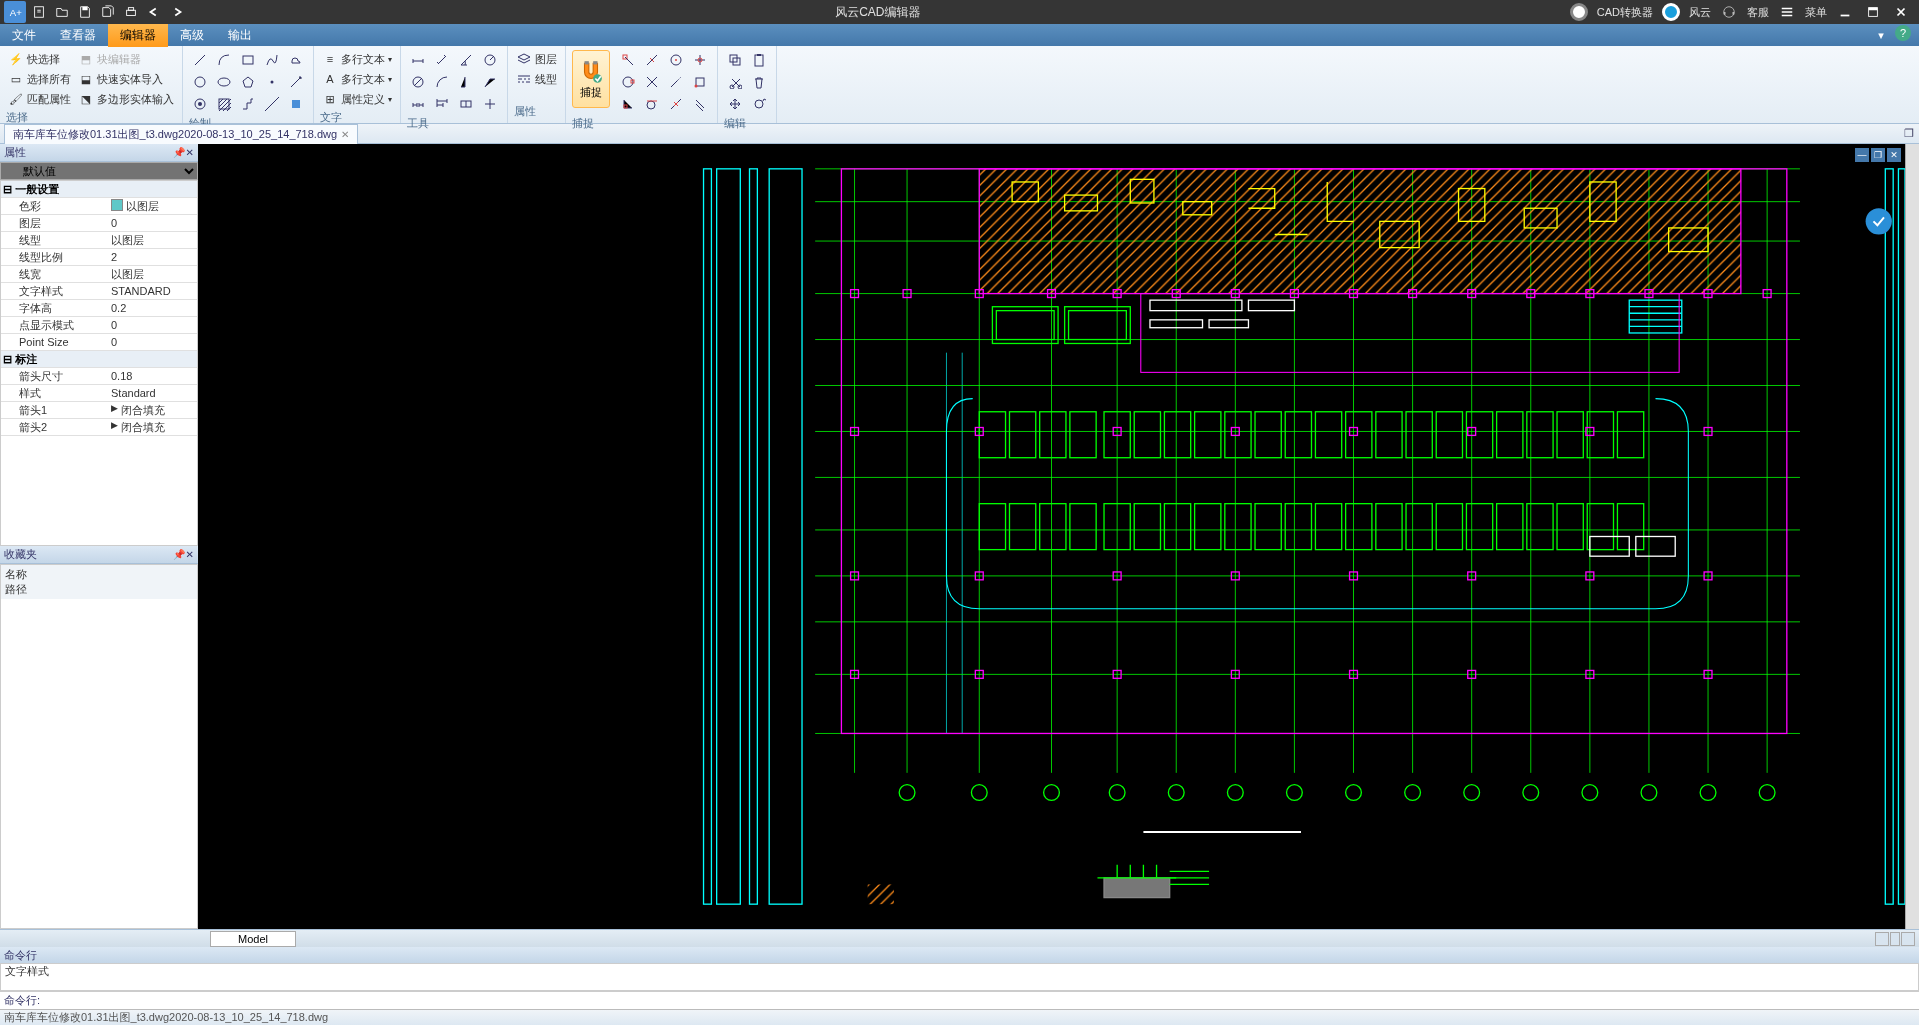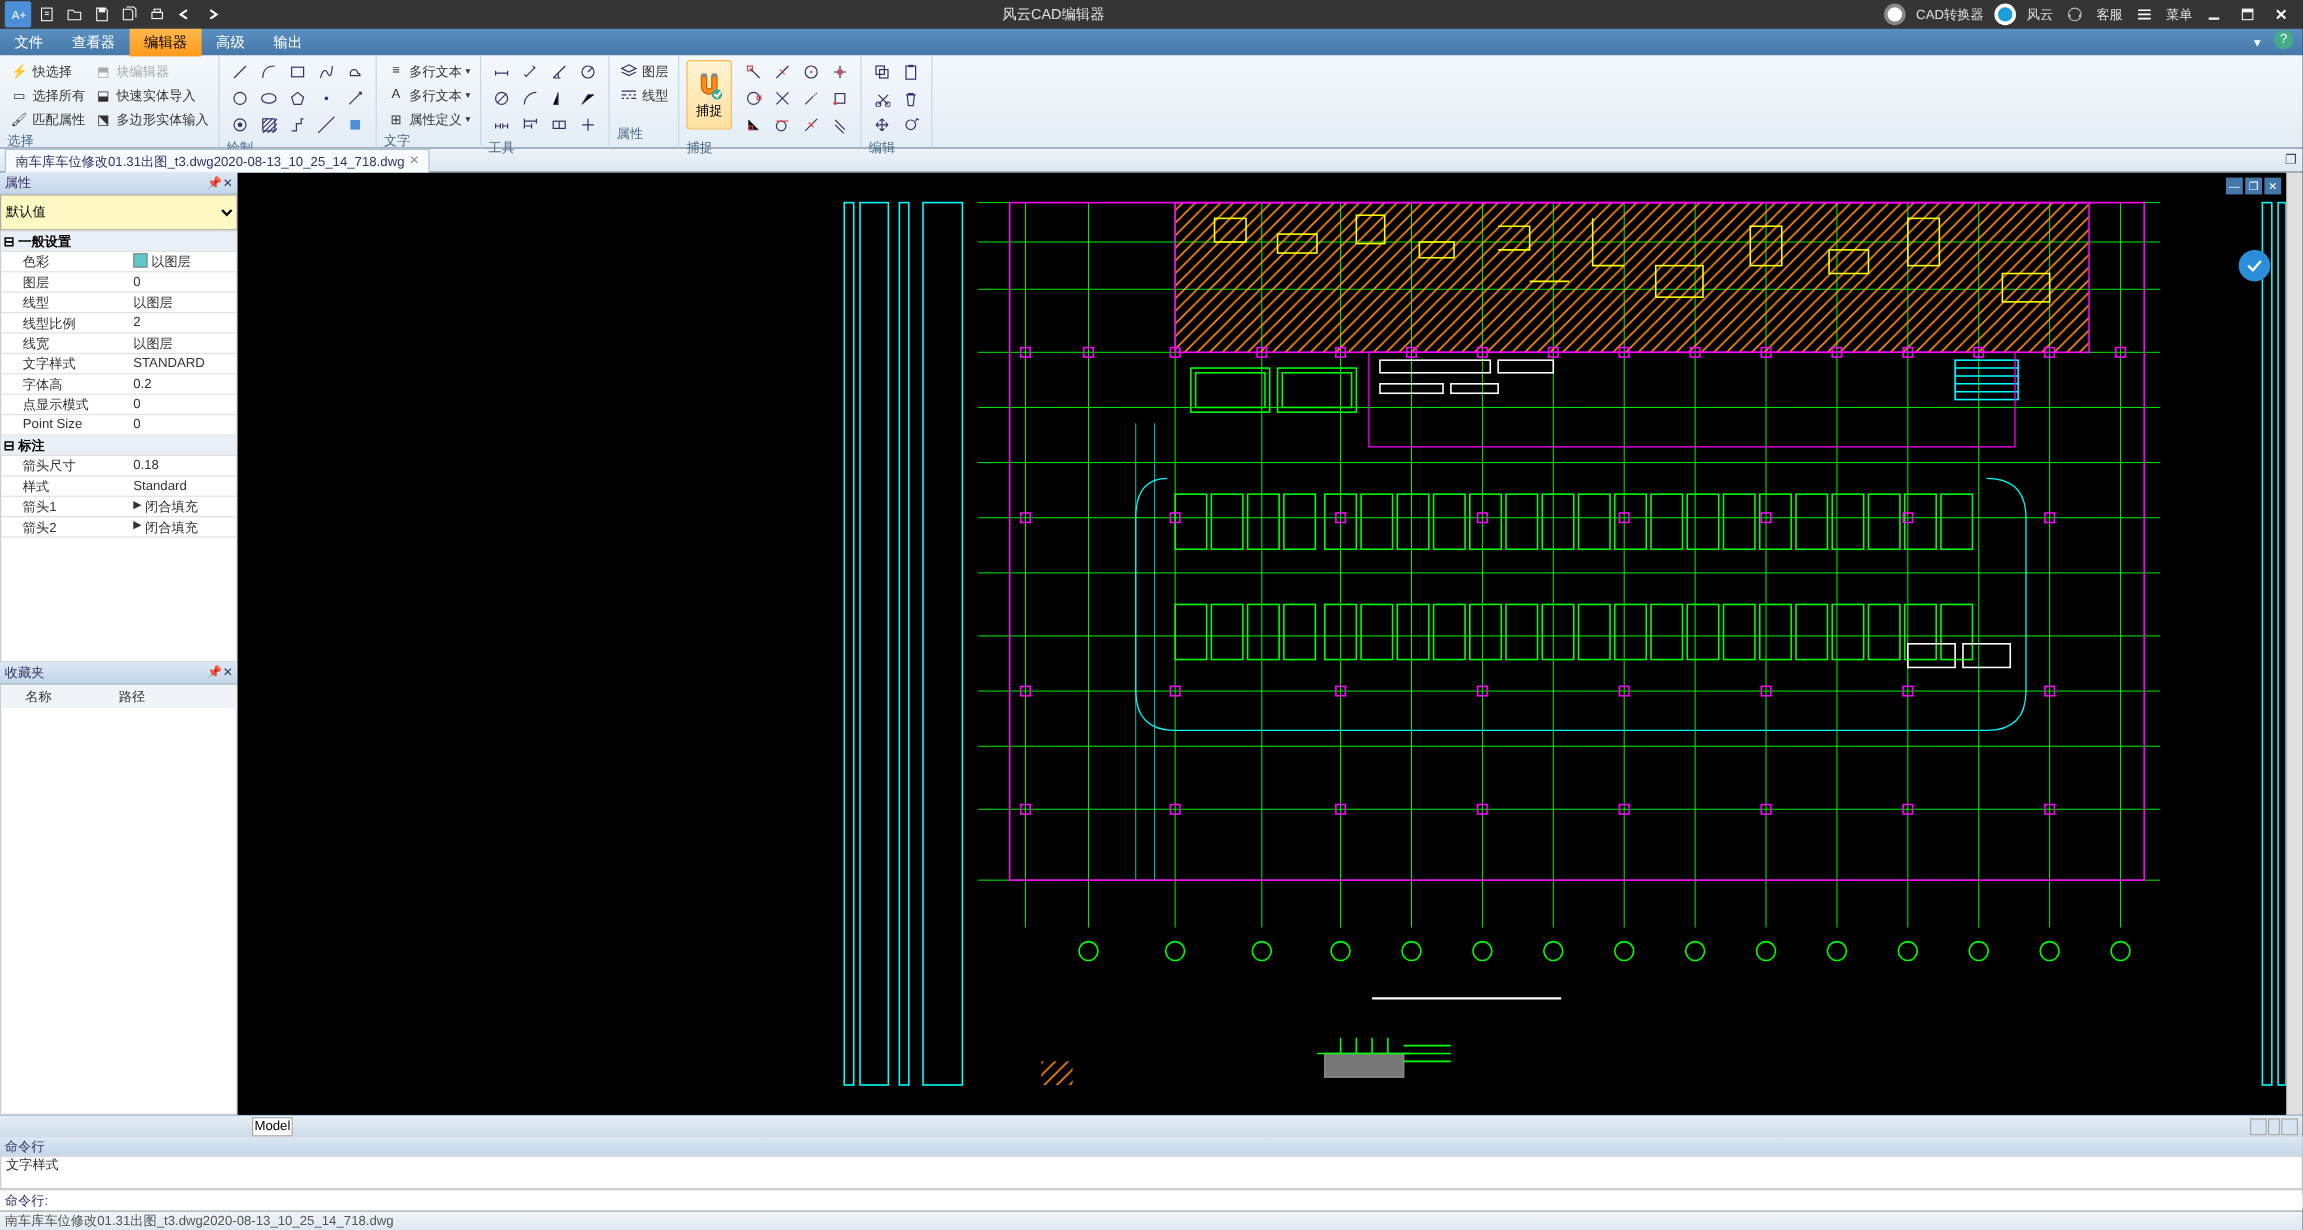--- a/index.html
+++ b/index.html
@@ -34,36 +34,36 @@
 .grid-icons.cols2{grid-template-columns:repeat(2,22px);}
 .gi{width:22px;height:20px;display:flex;align-items:center;justify-content:center;cursor:pointer;}
 .doc-tab-bar{height:20px;background:linear-gradient(#eef3f8,#dde8f2);display:flex;align-items:center;padding-left:4px;border-bottom:1px solid #a8c0d8;}
 .doc-tab{background:#f8fbfe;padding:2px 8px;border:1px solid #a8c0d8;border-bottom:none;font-size:11px;color:#336;cursor:pointer;display:flex;align-items:center;gap:4px;}
 .doc-tab .close{color:#888;font-size:10px;}
 .main-area{display:flex;height:calc(1025px - 24px - 22px - 78px - 20px - 44px - 18px - 18px - 16px);}
 .left-panels{width:198px;display:flex;flex-direction:column;background:#e8eff6;}
 .panel-header{height:18px;background:linear-gradient(#dce8f4,#c4d6e8);border-bottom:1px solid #a8c0d8;display:flex;align-items:center;padding:0 4px;color:#336;font-size:11px;}
 .panel-header .spacer{flex:1;}
 .panel-header .pin{font-size:10px;cursor:pointer;}
-.prop-select{width:100%;height:30px;background:#fef9c3;border:1px solid #aaa;font-size:11px;padding:0 0;}
+.prop-select{width:100%;height:18px;background:#737373;border:1px solid #aaa;font-size:11px;padding:0 18px;}
 .prop-grid{flex:1;overflow-y:auto;background:#fff;border:1px solid #ccc;}
 .prop-row{display:flex;height:17px;border-bottom:1px solid #e0e0e0;align-items:center;}
 .prop-row.section{background:#e8eff6;font-weight:bold;padding-left:2px;}
 .prop-row .key{width:106px;padding-left:18px;color:#333;}
 .prop-row .val{flex:1;padding-left:4px;color:#333;display:flex;align-items:flex-start;gap:3px;}
 .color-sw{width:12px;height:12px;background:#5fc8c8;border:1px solid #888;}
 .favorites{display:flex;flex-direction:column;}
-.fav-head{display:flex;padding:2px 20px;background:#f0f4f8;}
+.fav-head{display:flex;padding:2px 4px;background:#f0f4f8;flex-direction:column;}
 .fav-head .col{flex:1;color:#333;}
 .canvas-area{flex:1;position:relative;background:#000;}
 .canvas-svg{width:100%;height:100%;}
 .mini-controls{position:absolute;top:4px;right:4px;display:flex;gap:2px;}
 .mini-controls .mc{width:14px;height:14px;background:#4478aa;color:#fff;font-size:9px;display:flex;align-items:center;justify-content:center;cursor:pointer;}
 .bottombar1{height:18px;background:linear-gradient(#e4edf5,#d0dde8);display:flex;align-items:center;border-top:1px solid #a8c0d8;}
-.bottombar1 .model-tab{background:#fff;padding:1px 1px;margin-left:210px;border:1px solid #aaa;font-size:11px;cursor:pointer;}
+.bottombar1 .model-tab{background:#fff;padding:1px 27px;margin-left:210px;border:1px solid #aaa;font-size:11px;cursor:pointer;}
 .bottombar1 .scroll-end{margin-left:auto;display:flex;gap:1px;padding-right:4px;}
 .bottombar1 .sbtn{width:14px;height:14px;background:#d8e4ef;border:1px solid #aaa;}
 .cmd-panel{background:#fff;}
 .cmd-header{height:16px;background:linear-gradient(#dce8f4,#c4d6e8);padding:0 4px;color:#336;font-size:11px;display:flex;align-items:flex-end;}
 .cmd-body{height:28px;padding:1px 4px;font-size:11px;color:#333;line-height:13px;border:1px solid #ccc;}
 .cmd-input-row{height:18px;display:flex;align-items:center;background:#fff;border-top:1px solid #ccc;}
 .cmd-input-row .lbl{padding:0 4px;color:#336;}
 .cmd-input-row input{flex:1;border:none;outline:none;font-size:11px;}
 .statusbar{height:16px;background:linear-gradient(#f0f4f8,#dde8f2);display:flex;align-items:center;font-size:10px;color:#555;padding:0 4px;border-top:1px solid #bbb;}
 .scroll-track{width:14px;background:#e0e0e0;border-left:1px solid #aaa;}

